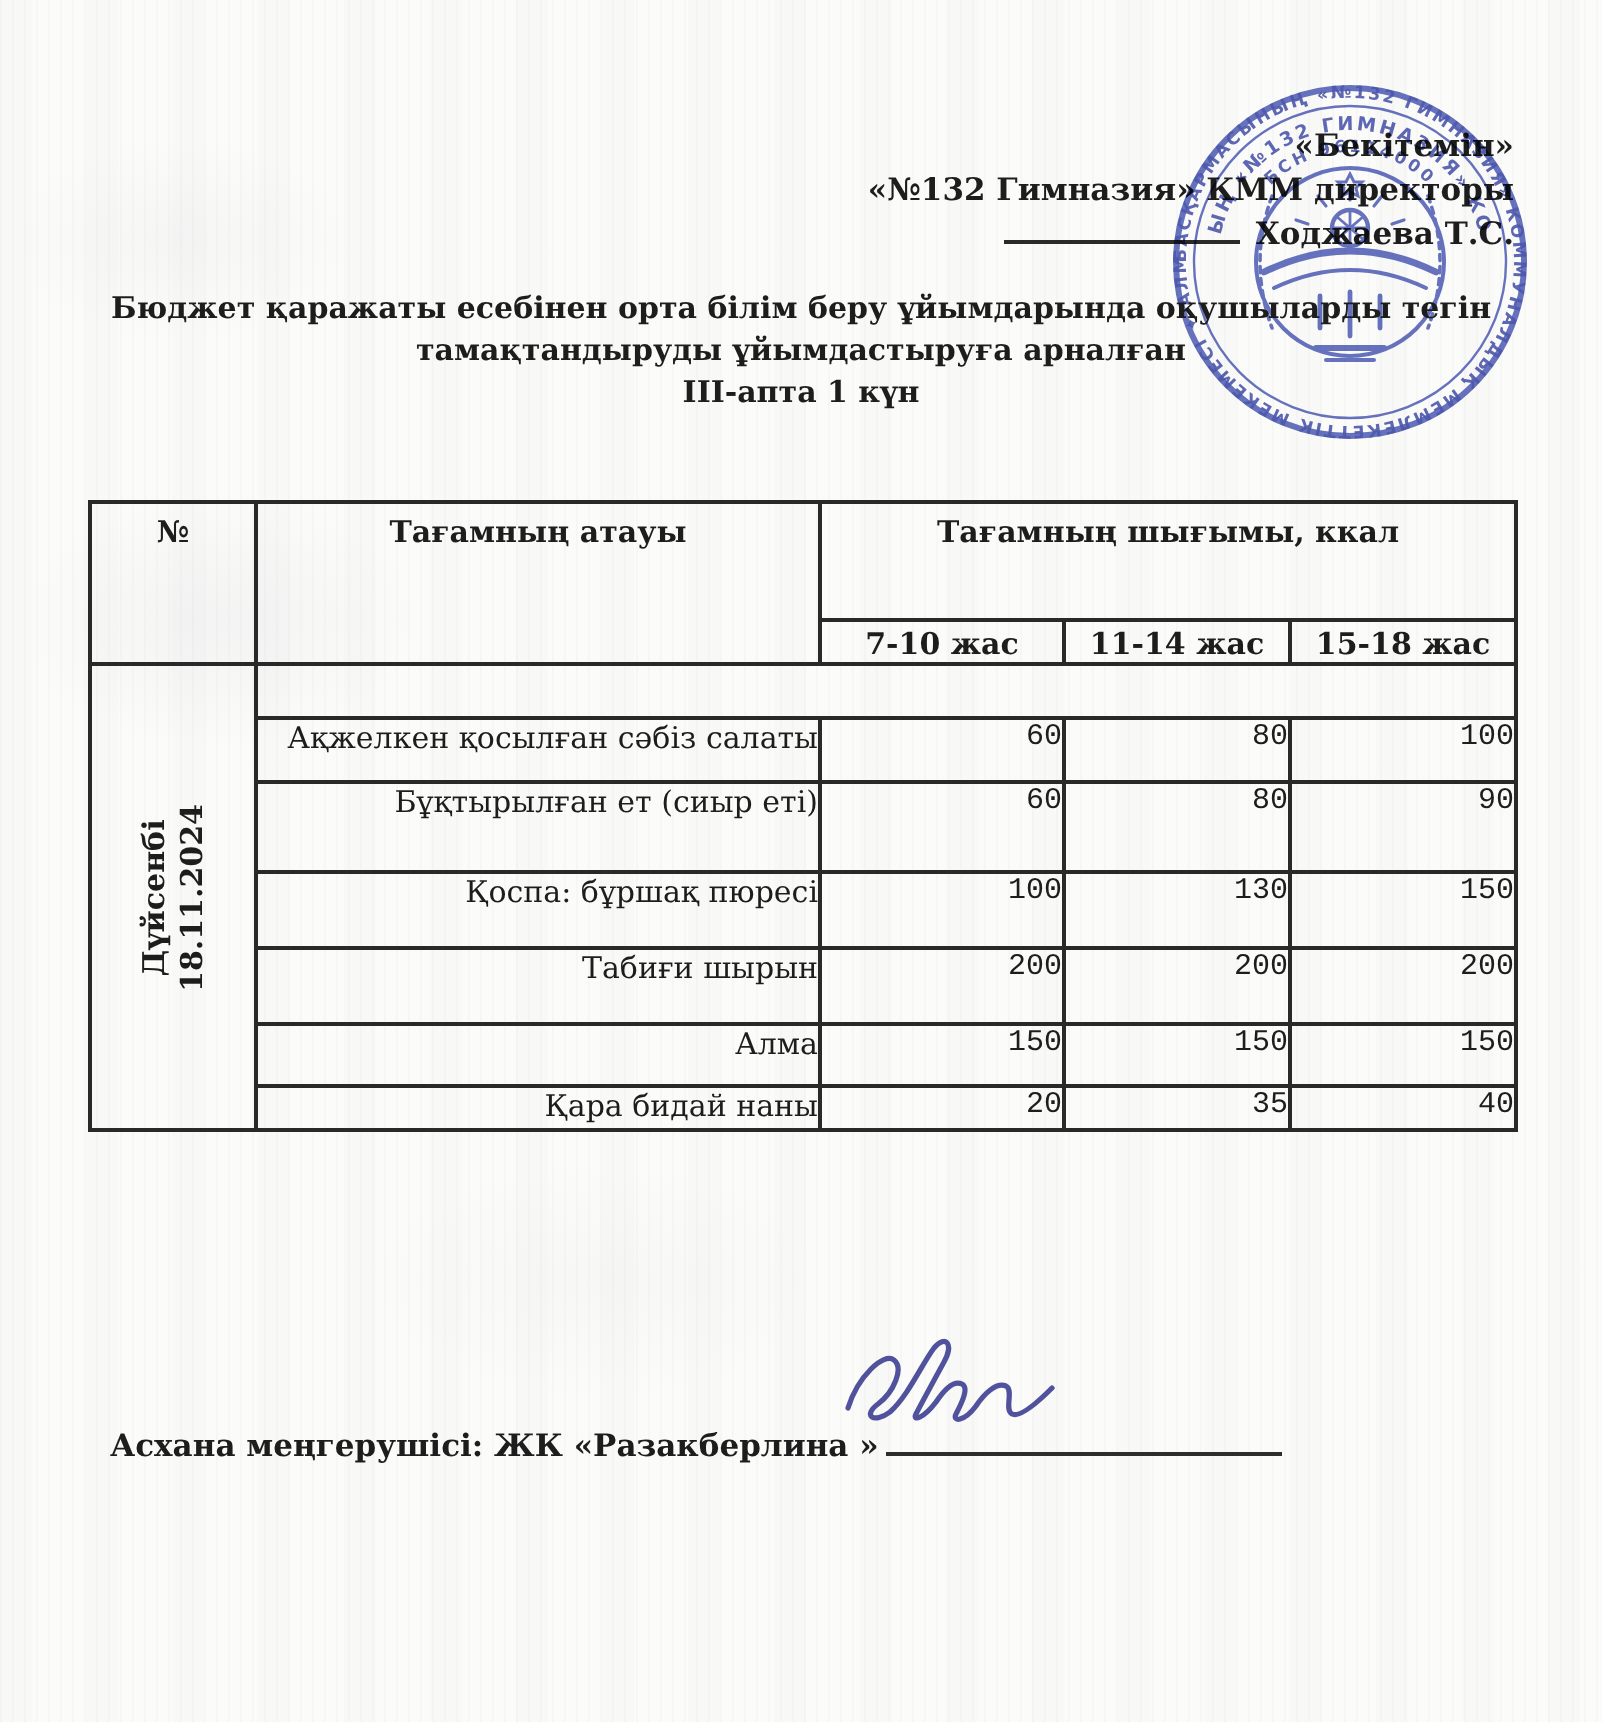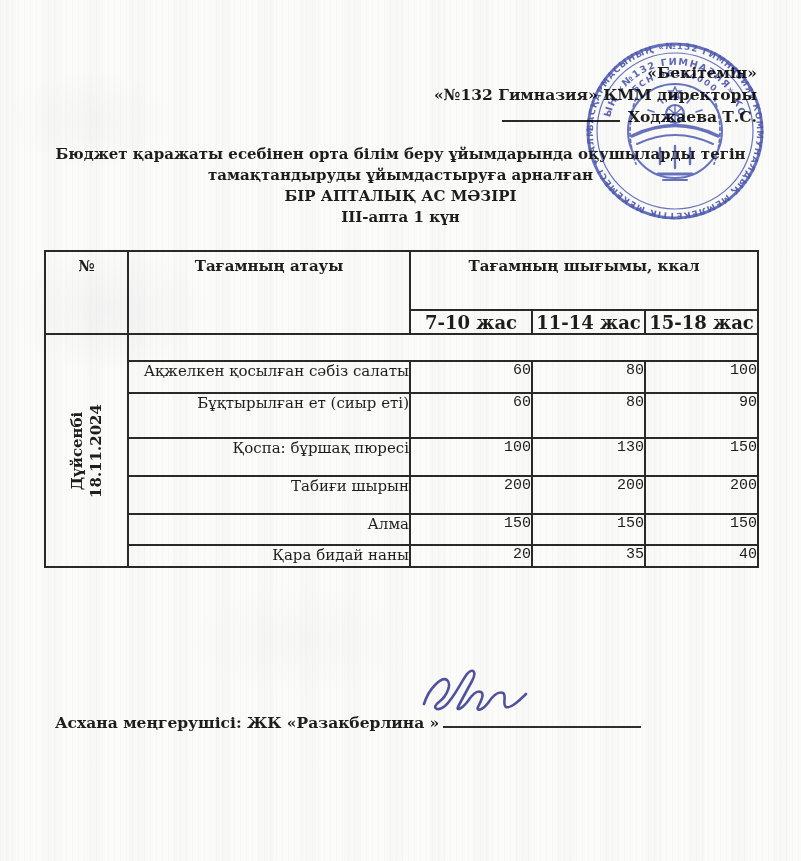--- a/index.html
+++ b/index.html
@@ -40,21 +40,21 @@
   .menu-table {
     position:absolute; left:44px; top:250px;
     border-collapse:collapse; table-layout:fixed; width:713px;
   }
   .menu-table td, .menu-table th {
     border:2px solid #292929; padding:0; overflow:hidden;
     font-weight:normal; font-size:15px;
   }
   .menu-table th { font-weight:bold; vertical-align:top; padding-top:5px; }
   .th-output { font-size:15.5px; }
-  .subhead th { padding-top:1px; vertical-align:middle; font-size:18px; }
+  .subhead th { padding-top:1px; vertical-align:middle; font-size:15px; }
   .dish { text-align:right; padding:3px 4px 0 8px; vertical-align:top; }
   .val  { text-align:right; padding-top:3px; vertical-align:top; font-size:15.5px;font-family:Liberation Mono, monospace; }
   .day-cell { position:relative; }
   .day-rot {
     position:absolute; top:50%; left:50%;
     transform:translate(-50%,-50%) rotate(-90deg);
     font-weight:bold; font-size:15px; line-height:19px;
     text-align:center; white-space:nowrap;
   }
   
@@ -116,21 +116,20 @@
       </text>
       <text font-size="8.4" letter-spacing="1.6" text-anchor="middle">
         <textPath href="#arcBsn" startOffset="50%">БСН 96114000</textPath>
       </text>
     </g>
   </svg>
 
   <div class="doc-title">
     <div>Бюджет қаражаты есебінен орта білім беру ұйымдарында оқушыларды тегін</div>
     <div>тамақтандыруды ұйымдастыруға арналған</div>
-    <div>БІР АПТАЛЫҚ АС МӘЗІРІ</div>
     <div>ІІІ-апта 1 күн</div>
   </div>
 
   <table class="menu-table">
     <colgroup>
       <col style="width:83px">
         <col style="width:282px">
         <col style="width:122px">
         <col style="width:113px">
         <col style="width:113px">

